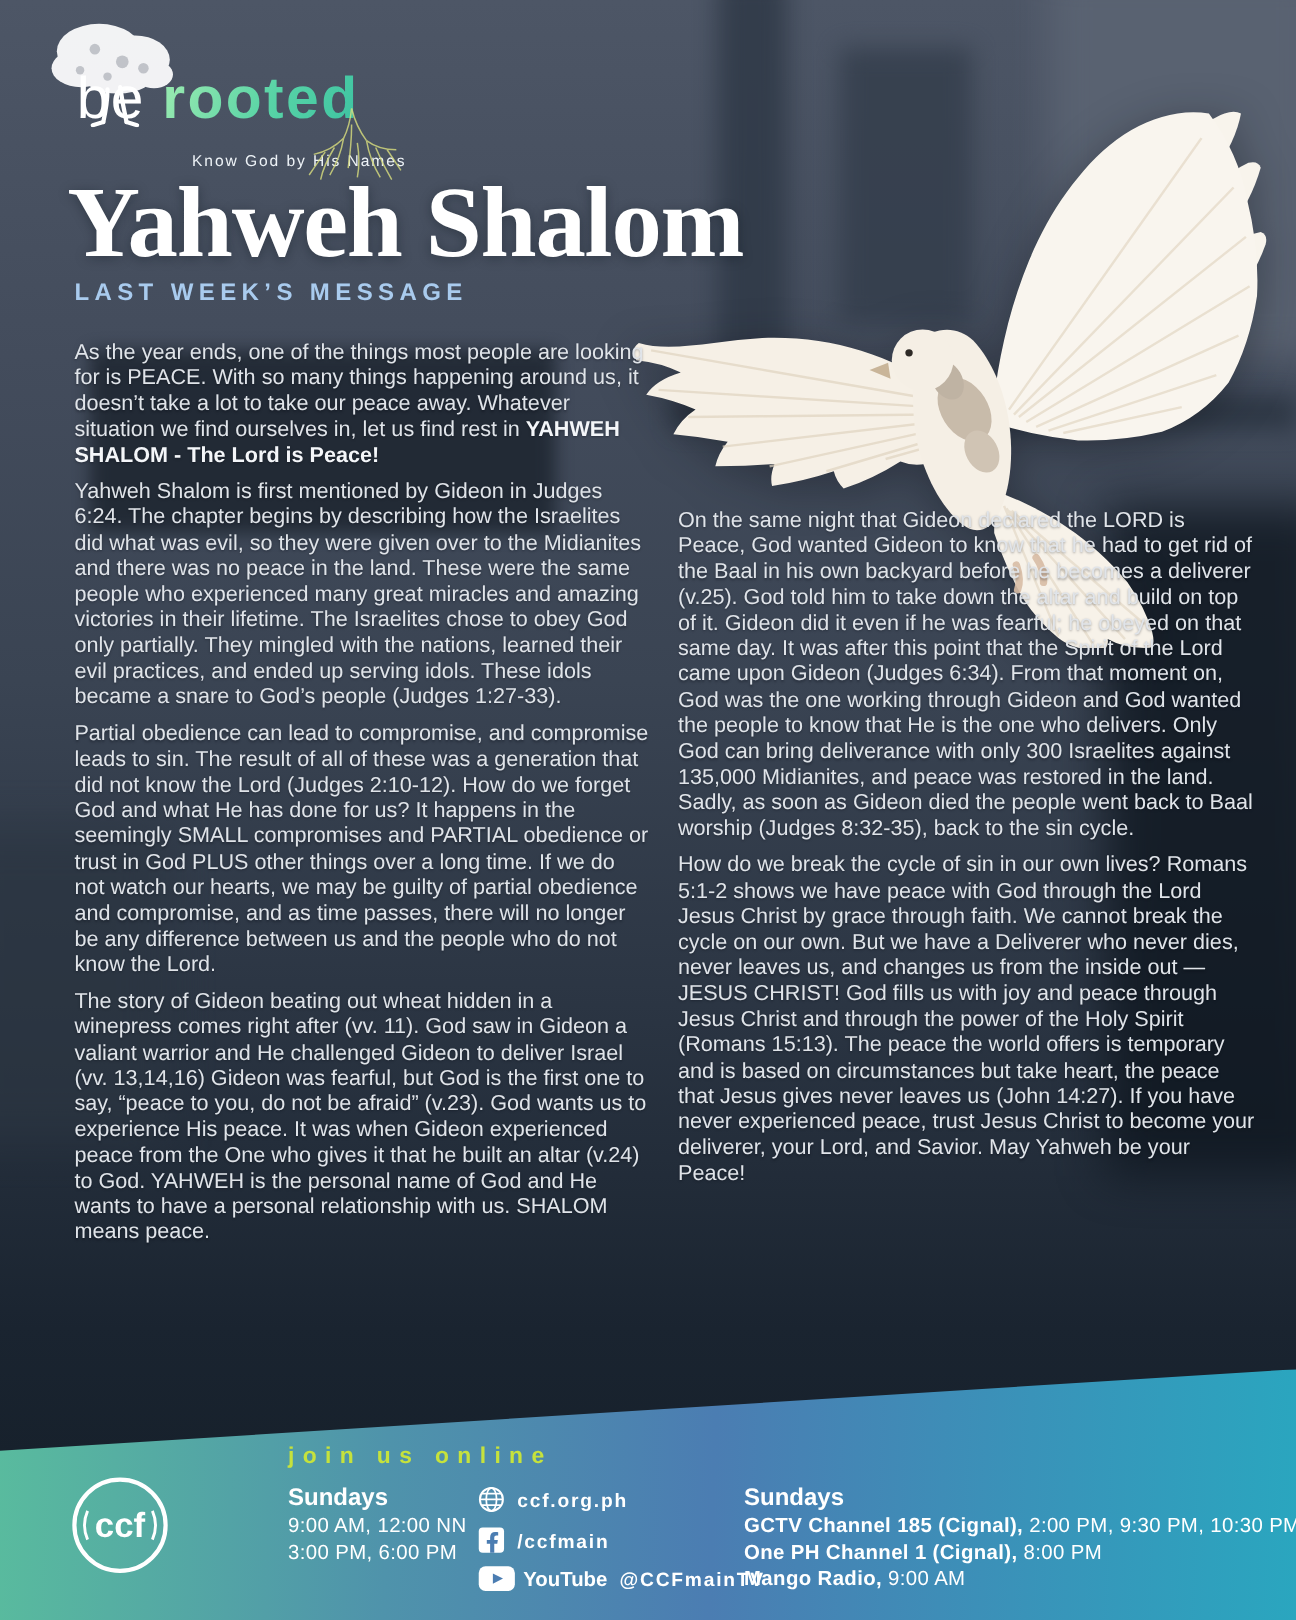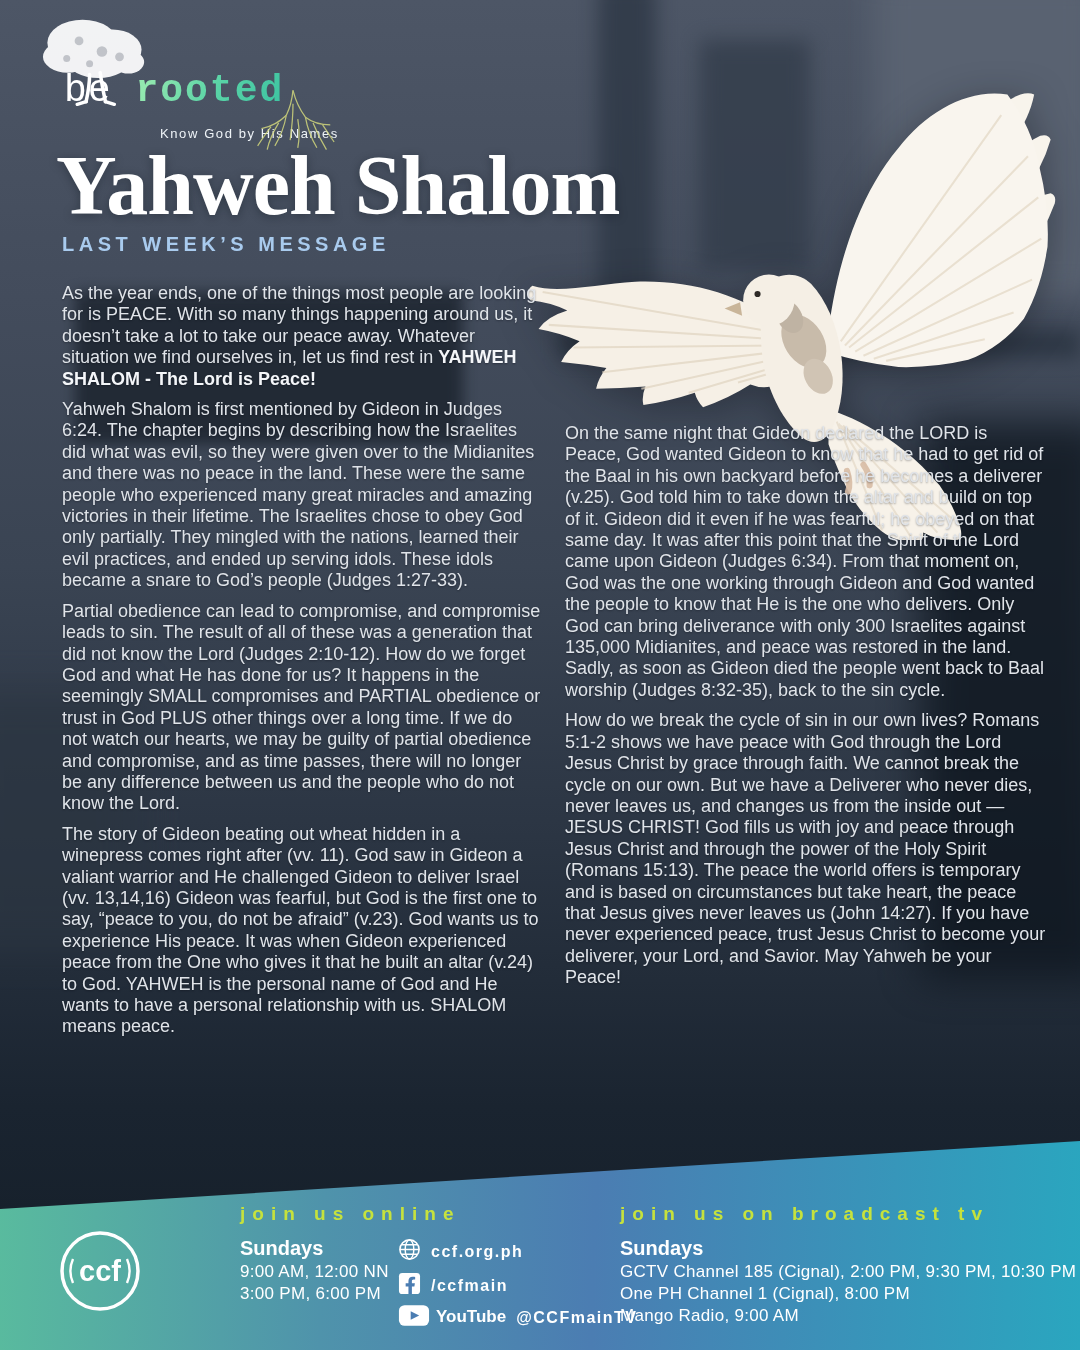--- a/index.html
+++ b/index.html
@@ -13,21 +13,21 @@
   .bg-window{left:75px;top:292px;width:388px;height:152px;background:#1b232d;opacity:.8;filter:blur(7px);}
   .bg-slat1{left:598px;top:-20px;width:58px;height:330px;background:#2f3947;opacity:.85;}
   .bg-slat2{left:700px;top:40px;width:110px;height:230px;background:#333d4b;opacity:.8;}
   .bg-wall{left:872px;top:-30px;width:230px;height:330px;background:#5b6473;opacity:.9;filter:blur(16px);}
   .bg-dark-right{left:920px;top:420px;width:190px;height:560px;background:#0e161f;opacity:.8;filter:blur(20px);}
   .bg-smudge{left:-40px;top:690px;width:180px;height:260px;background:#2b3541;opacity:.7;filter:blur(18px);}
   .bg-rail{left:560px;top:330px;width:520px;height:28px;background:#222c38;opacity:.6;filter:blur(9px);}
 
   
   .tree{position:absolute;left:28px;top:12px;width:132px;height:94px;}
-  .brand{position:absolute;left:64px;top:72px;font-size:38px;letter-spacing:1px;line-height:1;font-family:Liberation Mono, monospace;}
+  .brand{position:absolute;left:64px;top:58px;font-size:49px;letter-spacing:1px;line-height:1;}
   .brand .be{font-weight:300;color:#ffffff;}
   .brand .rooted{
     font-weight:800;letter-spacing:2px;
     background:linear-gradient(115deg,#93e8af 10%,#58d3a6 55%,#3fc4a2 95%);
     -webkit-background-clip:text;background-clip:text;color:transparent;
   }
   .tagline{position:absolute;left:116px;top:126px;font-size:13px;letter-spacing:1.6px;color:#eef3f7;font-weight:400;margin-left:44px;}
   .roots{position:absolute;left:250px;top:90px;width:86px;height:62px;opacity:.9;}
 
   
@@ -68,21 +68,21 @@
   .h-broadcast{left:620px;top:62px;}
   .f-day{position:absolute;font-size:20px;font-weight:700;white-space:nowrap;}
   .d-online{left:240px;top:96px;}
   .d-broadcast{left:620px;top:96px;}
   .f-line{position:absolute;font-size:17px;font-weight:400;white-space:nowrap;letter-spacing:.3px;text-align:right;}
   .t1{left:240px;top:121px;}
   .t2{left:240px;top:143px;}
   .c1{left:620px;top:121px;}
   .c2{left:620px;top:143px;}
   .c3{left:620px;top:165px;}
-  .f-line .b{font-weight:400;}
+  .f-line .b{font-weight:700;}
   .link-row{position:absolute;left:398px;display:flex;align-items:flex-end;gap:10px;}
   .lr1{top:97px;}.lr2{top:131px;}.lr3{top:163px;}
   .link-label{font-size:16px;font-weight:700;letter-spacing:1.5px;white-space:nowrap;}
   .yt-word{font-size:17px;font-weight:700;letter-spacing:0;margin-left:-4px;}
   .icon{display:block;}
 </style>
 </head>
 <body>
 
 <div class="poster">
@@ -265,20 +265,19 @@
     </div>
     <div class="link-row lr3">
       <svg class="icon" width="32" height="23" viewBox="0 0 34 24">
         <rect x="1" y="1" width="32" height="22" rx="6" fill="#ffffff"></rect>
         <path d="M13.5,7.5 L22.5,12 L13.5,16.5 Z" fill="#4b7db2"></path>
       </svg>
       <span class="link-label yt-word">YouTube</span>
       <span class="link-label">@CCFmainTV</span>
     </div>
 
-    <div class="f-heading h-broadcast">join us on broadcast tv</div>
     <div class="f-day d-broadcast">Sundays</div>
     <div class="f-line c1"><span class="b">GCTV Channel 185 (Cignal),</span><span> 2:00 PM, 9:30 PM, 10:30 PM</span></div>
     <div class="f-line c2"><span class="b">One PH Channel 1 (Cignal),</span><span> 8:00 PM</span></div>
     <div class="f-line c3"><span class="b">Mango Radio,</span><span> 9:00 AM</span></div>
   </div>
 
 </div>
 
 </body></html>

